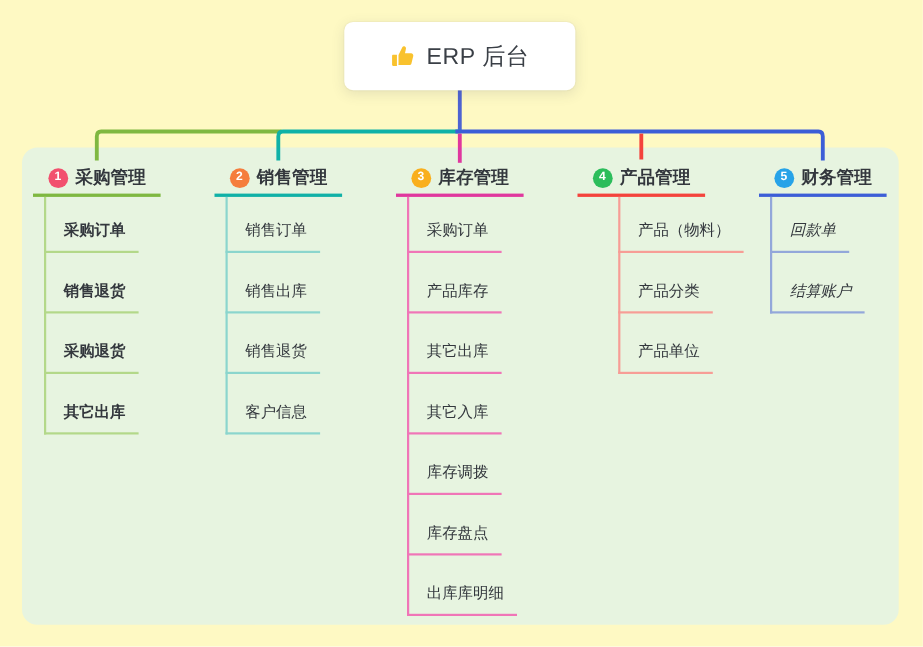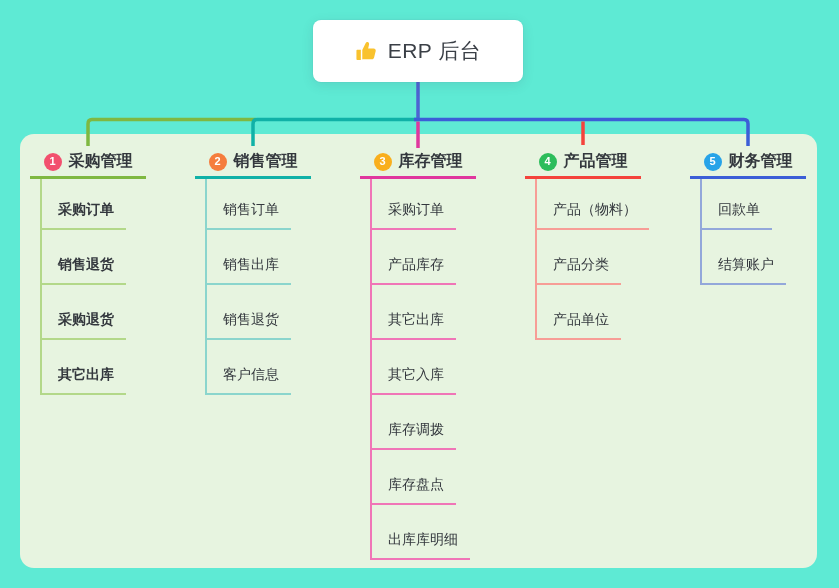--- a/index.html
+++ b/index.html
@@ -1,17 +1,17 @@
 <!DOCTYPE html>
 <html><head>
 <meta charset="utf-8">
 <style>
   html,body{margin:0;padding:0;background:#ffffff;}
   body{font-family:"Liberation Sans","DejaVu Sans",sans-serif;}
-  .canvas{position:relative;width:839px;height:588px;background:#5eead4;overflow:hidden;}
+  .canvas{position:relative;width:839px;height:588px;background:#fef9c3;overflow:hidden;}
 
   
   .root-card{
     position:absolute;left:313px;top:20px;width:210px;height:62px;
     background:#ffffff;border-radius:8px;
     box-shadow:0 3px 12px rgba(60,70,90,.13), 0 0 0 1px rgba(60,70,90,.03);
     display:flex;align-items:center;justify-content:center;gap:10px;
     z-index:3;
   }
   .root-card .thumb{width:23px;height:23px;display:inline-flex;}
@@ -111,28 +111,28 @@
         <div class="child">其它出库</div>
         <div class="child">其它入库</div>
         <div class="child">库存调拨</div>
         <div class="child">库存盘点</div>
         <div class="child">出库库明细</div>
       </div>
       <div class="branch-head" style="left: 525px; border-bottom-color: rgb(244, 67, 60);">
         <span class="badge" style="background: rgb(44, 189, 91);">4</span>
         <span class="branch-label">产品管理</span>
       </div>
-      <div class="children" style="left: 535px; --light: #f79d96;">
+      <div class="children" style="left: 562px; --light: #f79d96;">
         <div class="child">产品（物料）</div>
         <div class="child">产品分类</div>
         <div class="child">产品单位</div>
       </div>
       <div class="branch-head" style="left: 690px; border-bottom-color: rgb(60, 94, 215);">
         <span class="badge" style="background: rgb(39, 163, 232);">5</span>
         <span class="branch-label">财务管理</span>
       </div>
-      <div class="children" style="left: 700px; --light: #93a7da;">
+      <div class="children" style="left: 700px; font-style: italic; --light: #93a7da;">
         <div class="child">回款单</div>
         <div class="child">结算账户</div>
       </div>
     </div>
 
 </div>
 
 </body></html>

